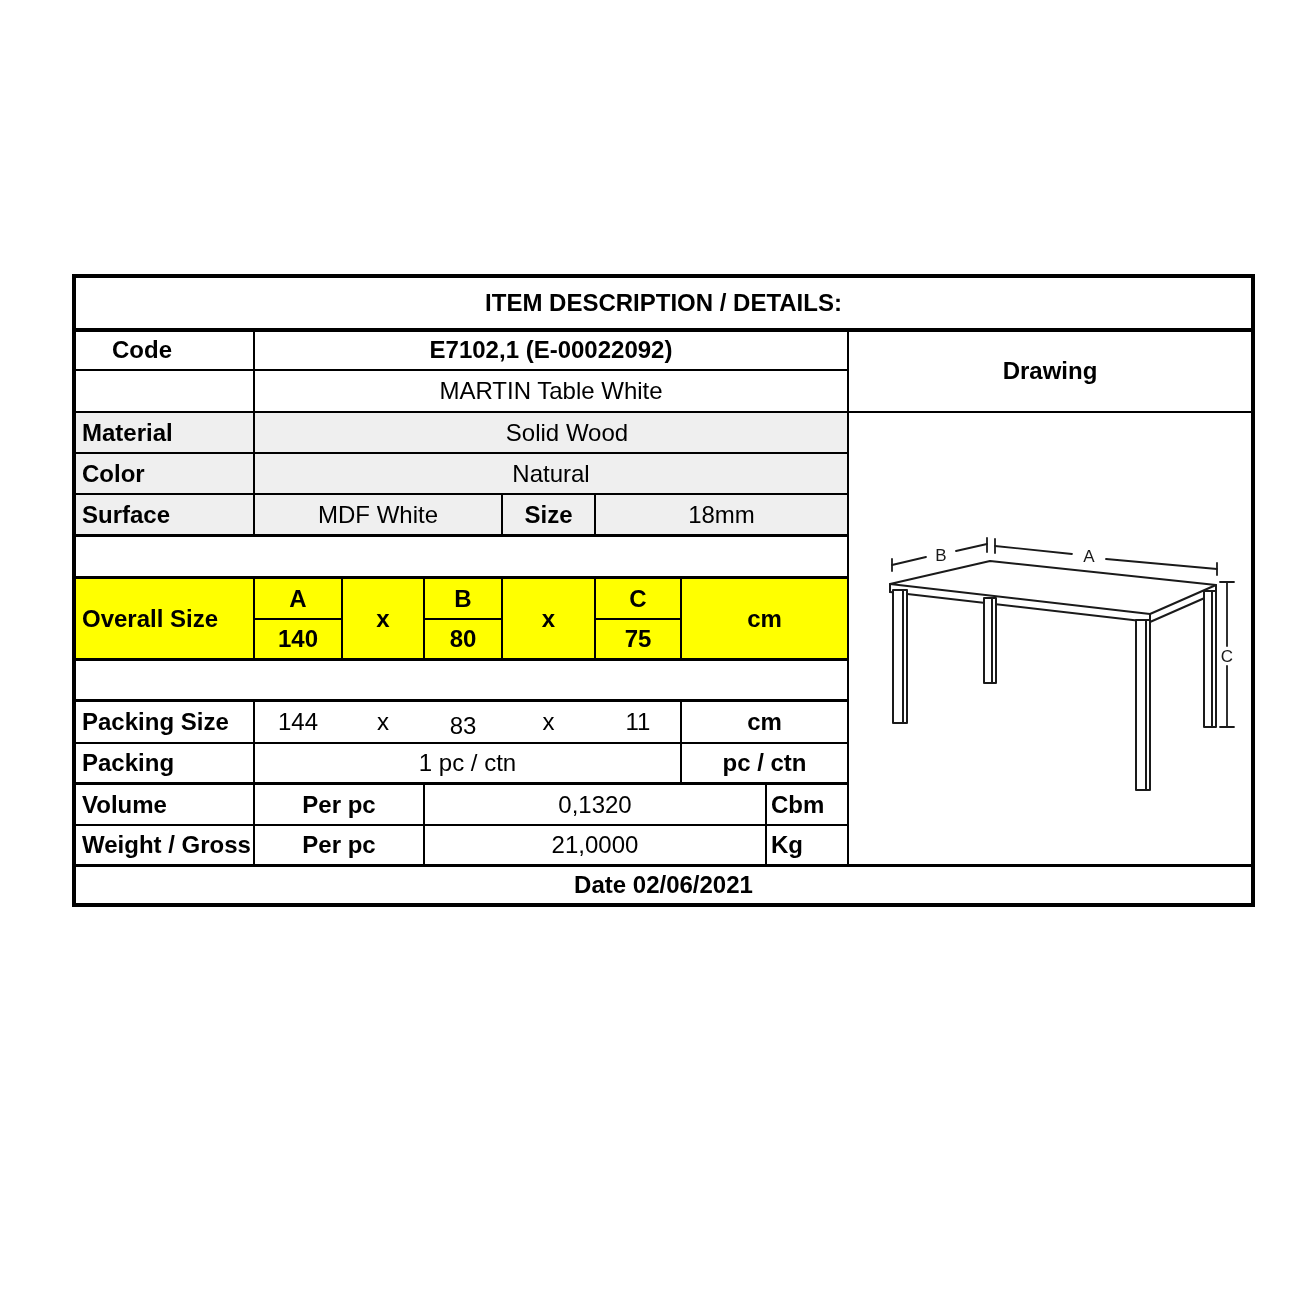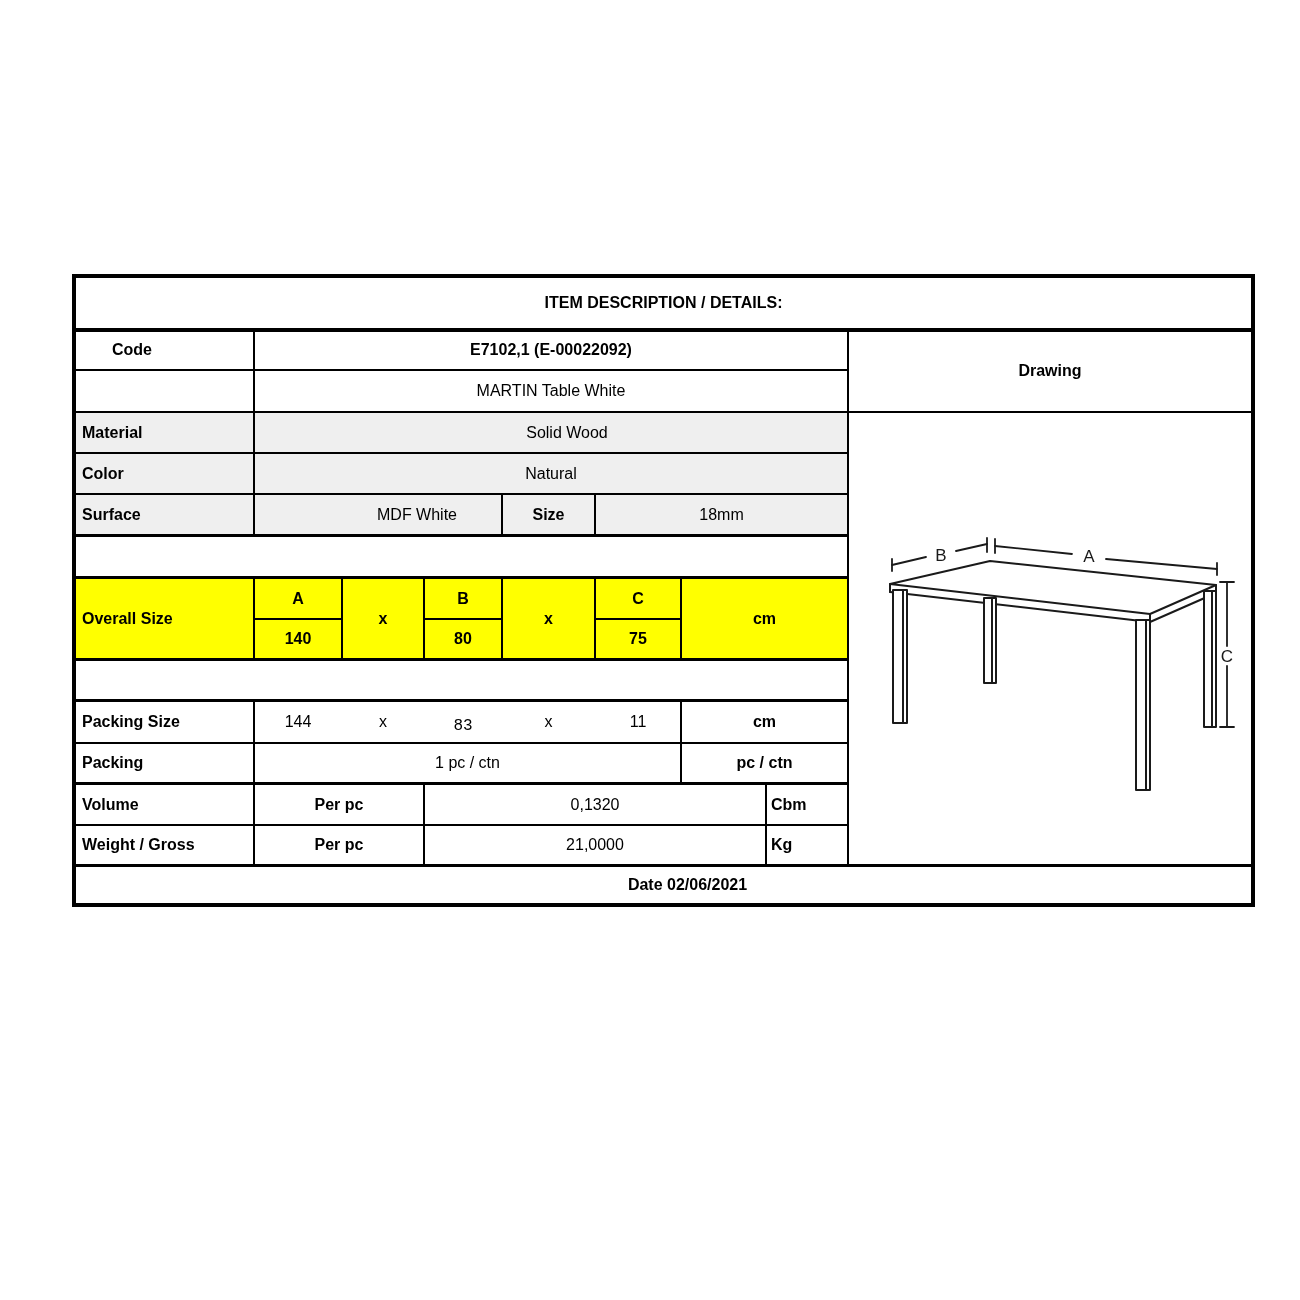--- a/index.html
+++ b/index.html
@@ -3,21 +3,21 @@
 <meta charset="utf-8">
 <style>
   html,body{margin:0;padding:0;background:#ffffff;}
   #page{position:relative;width:1300px;height:1300px;background:#ffffff;overflow:hidden;
         font-family:"Liberation Sans","DejaVu Sans",sans-serif;color:#000;}
   #spec-table{position:absolute;left:72px;top:274px;width:1183px;height:633px;
               border:4px solid #000;box-sizing:border-box;background:#fff;}
   .band{position:absolute;}
   .hline,.vline{position:absolute;background:#000;}
   .cell{position:absolute;display:flex;align-items:center;justify-content:center;
-        font-size:16px;line-height:1;white-space:nowrap;}
+        font-size:24px;line-height:1;white-space:nowrap;}
   .cell.lbl{justify-content:flex-start;padding-left:6px;font-weight:bold;box-sizing:border-box;}
   .cell.unit-left{justify-content:flex-start;padding-left:4px;box-sizing:border-box;}
   .b{font-weight:bold;}
   #drawing-svg{position:absolute;left:772px;top:134px;}
   #drawing-svg text{font-family:"Liberation Sans","DejaVu Sans",sans-serif;font-size:17px;fill:#1a1a1a;}
 </style>
 </head>
 <body>
 
 <div id="page">
@@ -64,58 +64,58 @@
     <div class="cell b" style="left:179px;top:52px;width:592px;height:39px;">E7102,1 (E-00022092)</div>
     <div class="cell" style="left:179px;top:93px;width:592px;height:40px;">MARTIN Table White</div>
 
     <div class="cell lbl" style="left:0;top:135px;width:177px;height:39px;">Material</div>
 
     <div class="cell b" style="left:773px;top:52px;width:402px;height:81px;">Drawing</div>
     <div class="cell" style="left:179px;top:135px;width:592px;height:39px;margin-left:16px;">Solid Wood</div>
     <div class="cell lbl" style="left:0;top:176px;width:177px;height:39px;">Color</div>
     <div class="cell" style="left:179px;top:176px;width:592px;height:39px;">Natural</div>
     <div class="cell lbl" style="left:0;top:217px;width:177px;height:39px;">Surface</div>
-    <div class="cell" style="left:179px;top:217px;width:246px;height:39px;padding-left:39px;">MDF White</div>
+    <div class="cell" style="left:179px;top:217px;width:246px;height:39px;">MDF White</div>
     <div class="cell b" style="left:427px;top:217px;width:91px;height:39px;">Size</div>
     <div class="cell" style="left:520px;top:217px;width:251px;height:39px;">18mm</div>
 
     <div class="cell lbl" style="left:0;top:301px;width:177px;height:79px;">Overall Size</div>
     <div class="cell b" style="left:179px;top:301px;width:86px;height:39px;">A</div>
     <div class="cell b" style="left:179px;top:342px;width:86px;height:38px;">140</div>
     <div class="cell b" style="left:267px;top:301px;width:80px;height:79px;">x</div>
     <div class="cell b" style="left:349px;top:301px;width:76px;height:39px;">B</div>
     <div class="cell b" style="left:349px;top:342px;width:76px;height:38px;">80</div>
     <div class="cell b" style="left:427px;top:301px;width:91px;height:79px;">x</div>
     <div class="cell b" style="left:520px;top:301px;width:84px;height:39px;">C</div>
     <div class="cell b" style="left:520px;top:342px;width:84px;height:38px;">75</div>
     <div class="cell b" style="left:606px;top:301px;width:165px;height:79px;">cm</div>
 
     <div class="cell lbl" style="left:0;top:424px;width:177px;height:40px;">Packing Size</div>
     <div class="cell" style="left:179px;top:424px;width:86px;height:40px;">144</div>
     <div class="cell" style="left:267px;top:424px;width:80px;height:40px;">x</div>
-    <div class="cell" style="left:349px;top:424px;width:76px;height:47px;font-family:Liberation Mono, monospace;">83</div>
+    <div class="cell" style="left:349px;top:424px;width:76px;height:47px;">83</div>
     <div class="cell" style="left:427px;top:424px;width:91px;height:40px;">x</div>
     <div class="cell" style="left:520px;top:424px;width:84px;height:40px;">11</div>
     <div class="cell b" style="left:606px;top:424px;width:165px;height:40px;">cm</div>
 
     <div class="cell lbl" style="left:0;top:466px;width:177px;height:38px;">Packing</div>
     <div class="cell" style="left:179px;top:466px;width:425px;height:38px;text-align:center;">1 pc / ctn</div>
     <div class="cell b" style="left:606px;top:466px;width:165px;height:38px;">pc / ctn</div>
 
     <div class="cell lbl" style="left:0;top:507px;width:177px;height:39px;">Volume</div>
     <div class="cell b" style="left:179px;top:507px;width:168px;height:39px;">Per pc</div>
     <div class="cell" style="left:349px;top:507px;width:340px;height:39px;">0,1320</div>
     <div class="cell b unit-left" style="left:691px;top:507px;width:80px;height:39px;">Cbm</div>
 
     <div class="cell lbl" style="left:0;top:548px;width:177px;height:38px;">Weight / Gross</div>
     <div class="cell b" style="left:179px;top:548px;width:168px;height:38px;">Per pc</div>
     <div class="cell" style="left:349px;top:548px;width:340px;height:38px;">21,0000</div>
     <div class="cell b unit-left" style="left:691px;top:548px;width:80px;height:38px;">Kg</div>
 
-    <div class="cell b" style="left:0;top:589px;width:1175px;height:36px;margin-left:24px;">Date 02/06/2021</div>
+    <div class="cell b" style="left:0;top:589px;width:1175px;height:36px;">Date 02/06/2021</div>
 
     <svg id="drawing-svg" width="403" height="454" viewBox="0 0 403 454">
       <g fill="none" stroke="#1a1a1a" stroke-width="2" stroke-linejoin="round" stroke-linecap="round">
 
         <polygon points="42,172 142,149 368,173 302,202" fill="#ffffff"></polygon>
         <polyline points="42,180 302,210 368,181"></polyline>
         <line x1="42" y1="172" x2="42" y2="180"></line>
         <line x1="302" y1="202" x2="302" y2="210"></line>
         <line x1="368" y1="173" x2="368" y2="181"></line>
 

